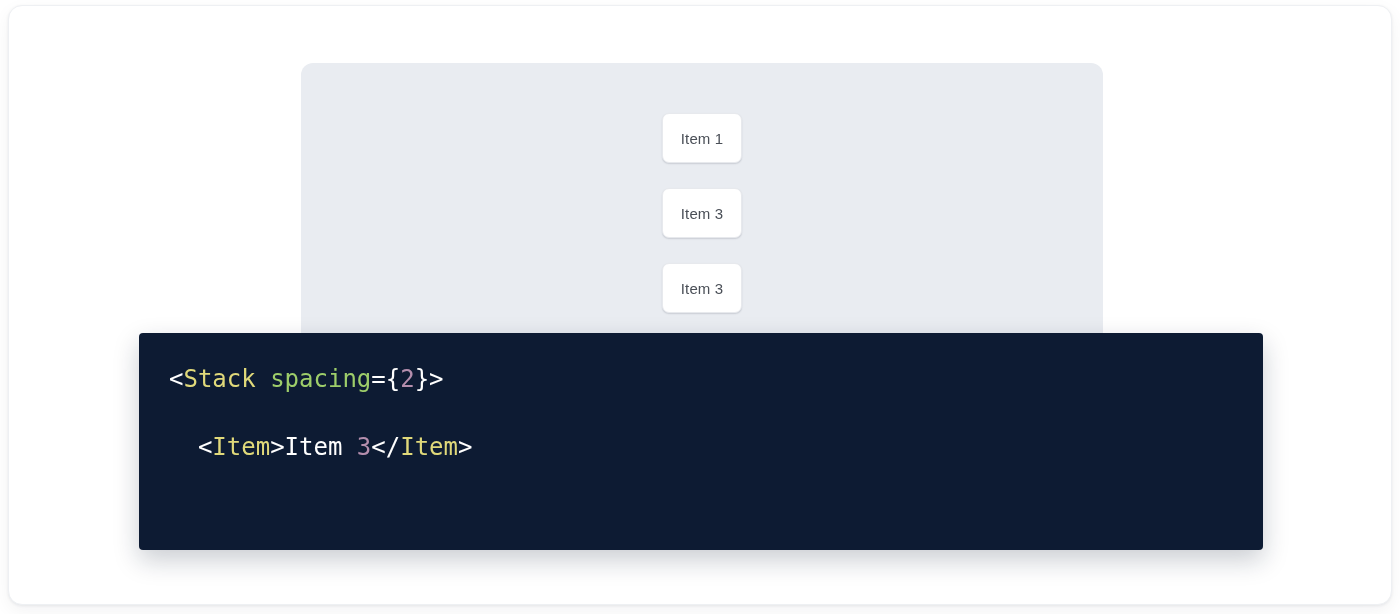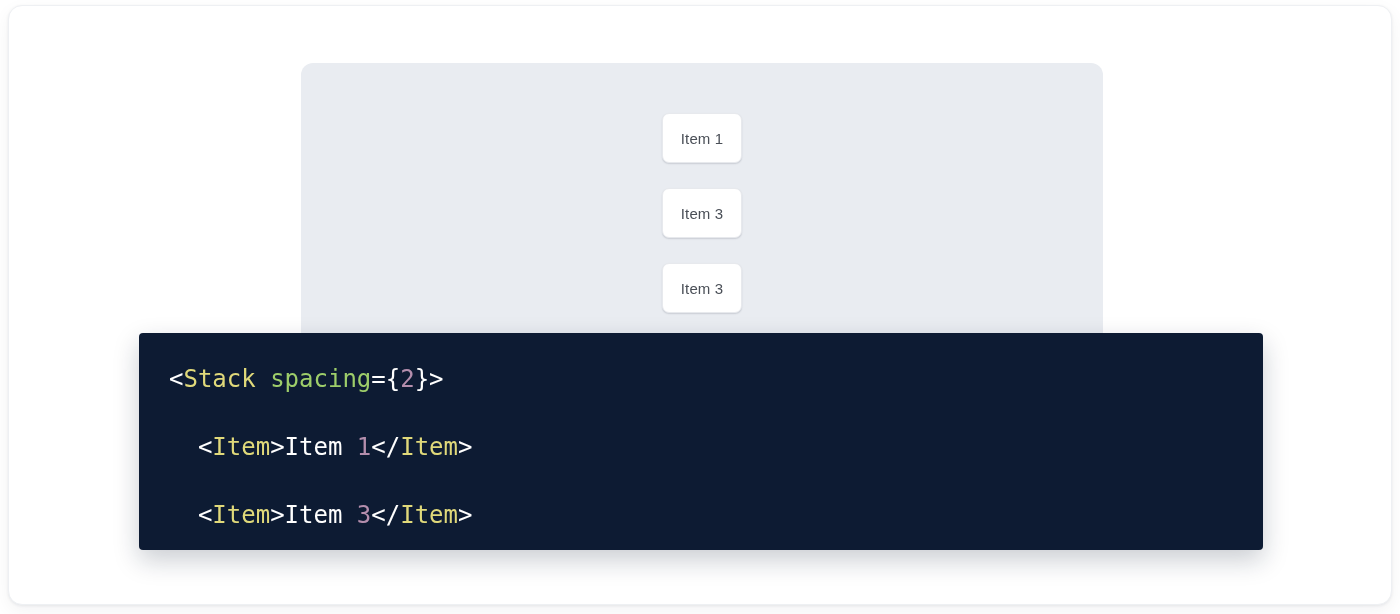--- a/index.html
+++ b/index.html
@@ -111,18 +111,17 @@
     <div class="stack-item">
       <span>Item 3</span>
     </div>
     <div class="stack-item">
       <span>Item 3</span>
     </div>
   </div>
 
   <div id="code-panel">
     <code id="code-block"><span class="code-line"><span class="tok-punct">&lt;</span><span class="tok-tag">Stack</span><span class="tok-text"> </span><span class="tok-attr">spacing</span><span class="tok-punct">={</span><span class="tok-number">2</span><span class="tok-punct">}&gt;</span></span>
-<span class="code-line"><span class="tok-text">  </span><span class="tok-punct">&lt;</span><span class="tok-tag">Item</span><span class="tok-punct">&gt;</span><span class="tok-text">Item </span><span class="tok-number">1</span><span class="tok-punct">&lt;/</span><span class="tok-tag">Item</span><span class="tok-punct">&gt;</span></span>
 <span class="code-line"><span class="tok-text">  </span><span class="tok-punct">&lt;</span><span class="tok-tag">Item</span><span class="tok-punct">&gt;</span><span class="tok-text">Item </span><span class="tok-number">3</span><span class="tok-punct">&lt;/</span><span class="tok-tag">Item</span><span class="tok-punct">&gt;</span></span>
 </code>
   </div>
 
 </div>
 
 </body></html>

